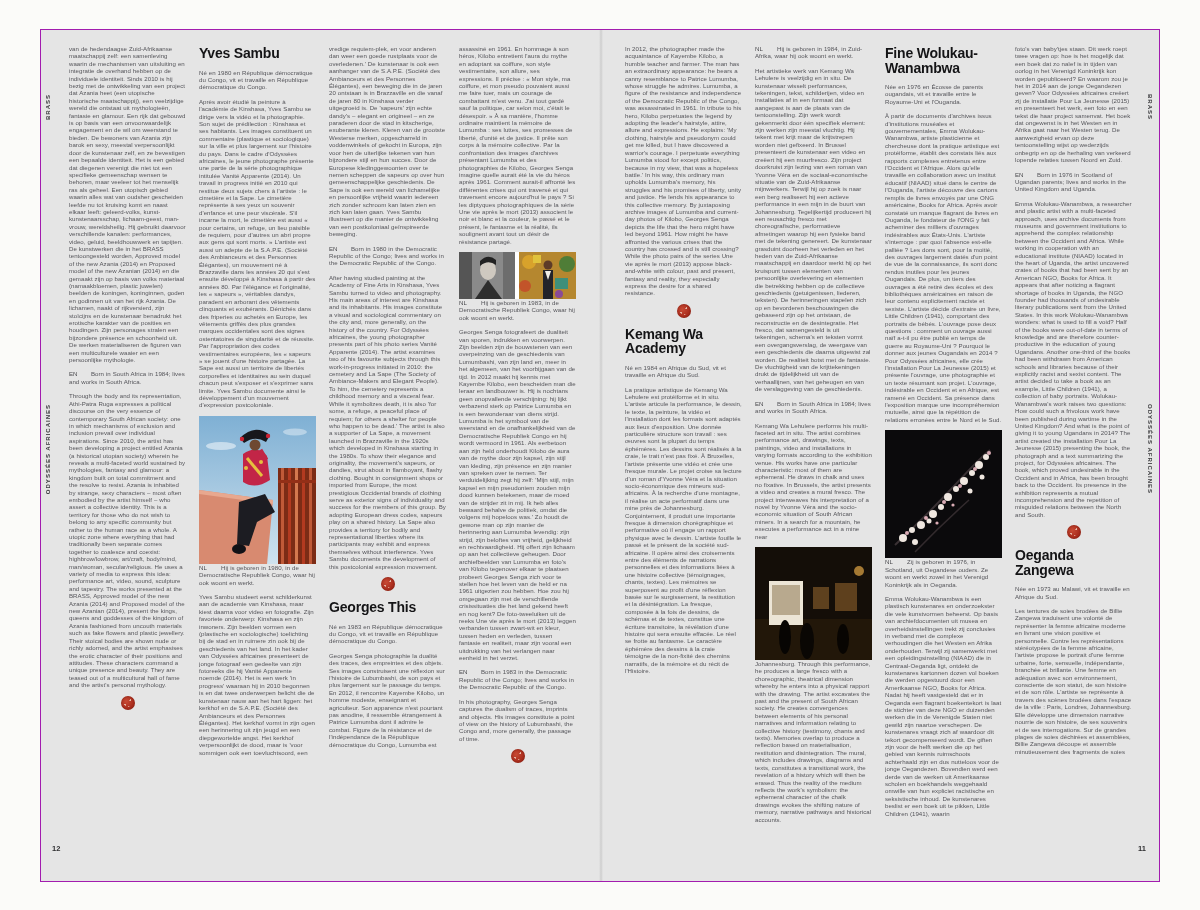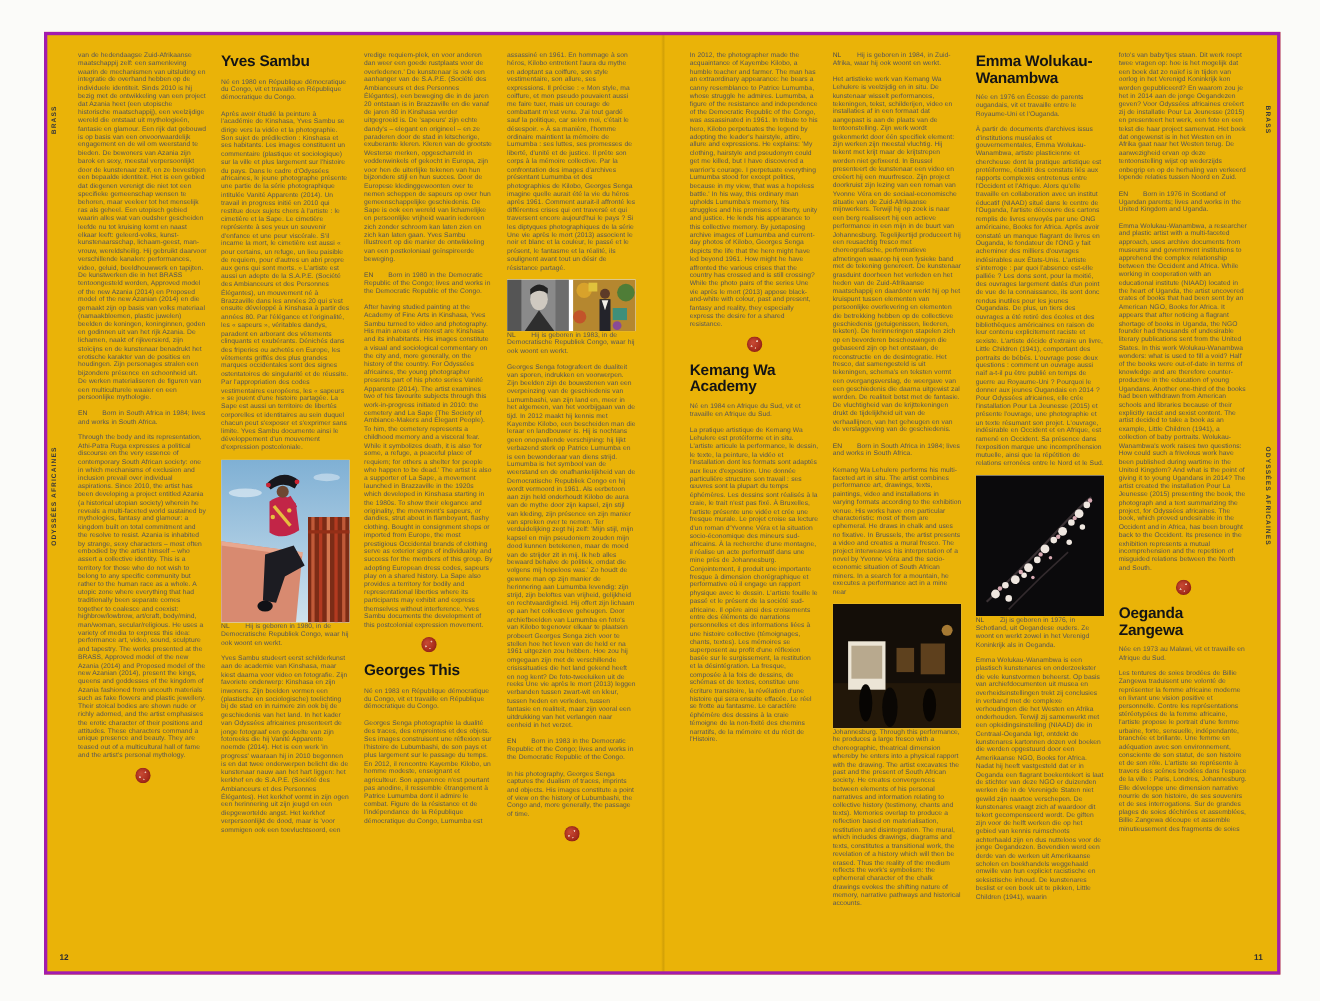--- a/index.html
+++ b/index.html
@@ -1,18 +1,18 @@
 <!DOCTYPE html>
 <html><head>
 <meta charset="utf-8">
 <title>Odyssées africaines — BRASS spread</title>
 <style>
   html,body{margin:0;padding:0;background:#fbfbf9;width:1200px;height:910px;overflow:hidden;}
-  .spread{position:absolute;left:40px;top:29px;width:1118px;height:851px;background:#eab308;
-          border:3px solid #a21caf;}
+  .spread{position:absolute;left:40px;top:29px;width:1118px;height:851px;background:#e5e5e5;
+          border:1px solid #a21caf;}
   .spine{position:absolute;left:558px;top:0;width:4px;height:100%;
          background:linear-gradient(to right,rgba(0,0,0,0),rgba(0,0,0,0.10),rgba(0,0,0,0));}
   .page{position:absolute;top:0;height:100%;width:559px;}
   .page.left{left:0;}
   .page.right{left:559px;}
   .cols{position:absolute;top:15px;display:flex;gap:13px;}
   .page.left .cols{left:28px;}
   .page.right .cols{left:25px;}
   .col{width:117px;height:814px;overflow:hidden;}
   .col p{margin:0 0 7px;font:400 6.1px/7.4px "Liberation Sans",sans-serif;color:#55555a;
@@ -22,21 +22,21 @@
   .lang-label{display:inline-block;width:22px;color:#4a4a4e;}
   .stamp{width:14px;height:14px;border-radius:50%;margin:4px auto 9px;
          background:
            radial-gradient(circle 1.2px at 30% 62%, #e3b2a2 0 0.8px, transparent 1.1px),
            radial-gradient(circle 1px at 66% 30%, #e8c0b0 0 0.7px, transparent 1px),
            radial-gradient(circle 1px at 55% 75%, #d89a87 0 0.6px, transparent 0.9px),
            radial-gradient(circle at 38% 38%, #c84a34, #a62a1b 65%, #8c2113);
          box-shadow:inset 0 0 2px #771e10;}
   .photo{width:117px;overflow:hidden;background:#ddd;}
   .photo svg{display:block;}
-  .pagenum{position:absolute;bottom:8px;font:bold 7.5px/8px "Liberation Sans",sans-serif;color:#2f2f31;}
+  .pagenum{position:absolute;bottom:28px;font:bold 7.5px/8px "Liberation Sans",sans-serif;color:#2f2f31;}
   .page.left .pagenum{left:11px;}
   .page.right .pagenum{right:13px;}
   .edge-label{position:absolute;font:bold 6px "Liberation Sans",sans-serif;letter-spacing:1px;
               color:#39393c;writing-mode:vertical-rl;white-space:nowrap;}
   .page.left .edge-label{left:4px;transform:rotate(180deg);}
   .page.right .edge-label{left:547px;}
   .edge-label.brass{top:64px;}
   .edge-label.odyssees{top:374px;}
 </style>
 </head>
@@ -160,21 +160,21 @@
               <rect x="80" y="36" width="22" height="28" fill="#7d5526" opacity="0.7"></rect>
               <circle cx="104" cy="24" r="5" fill="#c9953f" opacity="0.8"></circle>
               <ellipse cx="30" cy="90" rx="6" ry="17" fill="#070503"></ellipse>
               <ellipse cx="52" cy="94" rx="7" ry="18" fill="#0a0704"></ellipse>
               <ellipse cx="88" cy="92" rx="6" ry="15" fill="#080502"></ellipse>
             </svg>
           </div>
           <p>Johannesburg. Through this performance, he produces a large fresco with a choreographic, theatrical dimension whereby he enters into a physical rapport with the drawing. The artist excavates the past and the present of South African society. He creates convergences between elements of his personal narratives and information relating to collective history (testimony, chants and texts). Memories overlap to produce a reflection based on materialisation, restitution and disintegration. The mural, which includes drawings, diagrams and texts, constitutes a transitional work, the revelation of a history which will then be erased. Thus the reality of the medium reflects the work's symbolism: the ephemeral character of the chalk drawings evokes the shifting nature of memory, narrative pathways and historical accounts.</p>
         </div>
         <div class="col">
-          <h2>Emma Wolukau-Wanambwa</h2>
+          <h2>Fine Wolukau-Wanambwa</h2>
           <p>Née en 1976 en Écosse de parents ougandais, vit et travaille entre le Royaume-Uni et l'Ouganda.</p>
           <p>À partir de documents d'archives issus d'institutions muséales et gouvernementales, Emma Wolukau-Wanambwa, artiste plasticienne et chercheuse dont la pratique artistique est protéiforme, établit des constats liés aux rapports complexes entretenus entre l'Occident et l'Afrique. Alors qu'elle travaille en collaboration avec un institut éducatif (NIAAD) situé dans le centre de l'Ouganda, l'artiste découvre des cartons remplis de livres envoyés par une ONG américaine, Books for Africa. Après avoir constaté un manque flagrant de livres en Ouganda, le fondateur de l'ONG y fait acheminer des milliers d'ouvrages indésirables aux États-Unis. L'artiste s'interroge : par quoi l'absence est-elle palliée ? Les dons sont, pour la moitié, des ouvrages largement datés d'un point de vue de la connaissance, ils sont donc rendus inutiles pour les jeunes Ougandais. De plus, un tiers des ouvrages a été retiré des écoles et des bibliothèques américaines en raison de leur contenu explicitement raciste et sexiste. L'artiste décide d'extraire un livre, Little Children (1941), comportant des portraits de bébés. L'ouvrage pose deux questions : comment un ouvrage aussi naïf a-t-il pu être publié en temps de guerre au Royaume-Uni ? Pourquoi le donner aux jeunes Ougandais en 2014 ? Pour Odyssées africaines, elle crée l'installation Pour La Jeunesse (2015) et présente l'ouvrage, une photographie et un texte résumant son projet. L'ouvrage, indésirable en Occident et en Afrique, est ramené en Occident. Sa présence dans l'exposition marque une incompréhension mutuelle, ainsi que la répétition de relations erronées entre le Nord et le Sud.</p>
           <div class="photo" style="height: 128px;">
             <svg viewBox="0 0 117 128" width="117" height="128" preserveAspectRatio="none">
               <rect width="117" height="128" fill="#0b0a0c"></rect>
               <path d="M10,115 Q45,82 70,55 T105,20" stroke="#3a3134" stroke-width="2" fill="none"></path>
               <path d="M30,122 Q55,96 84,70" stroke="#322a2d" stroke-width="1.5" fill="none"></path>
               <g fill="#efe7e0">
                 <circle cx="18" cy="108" r="4"></circle>
                 <circle cx="27" cy="100" r="3"></circle>

